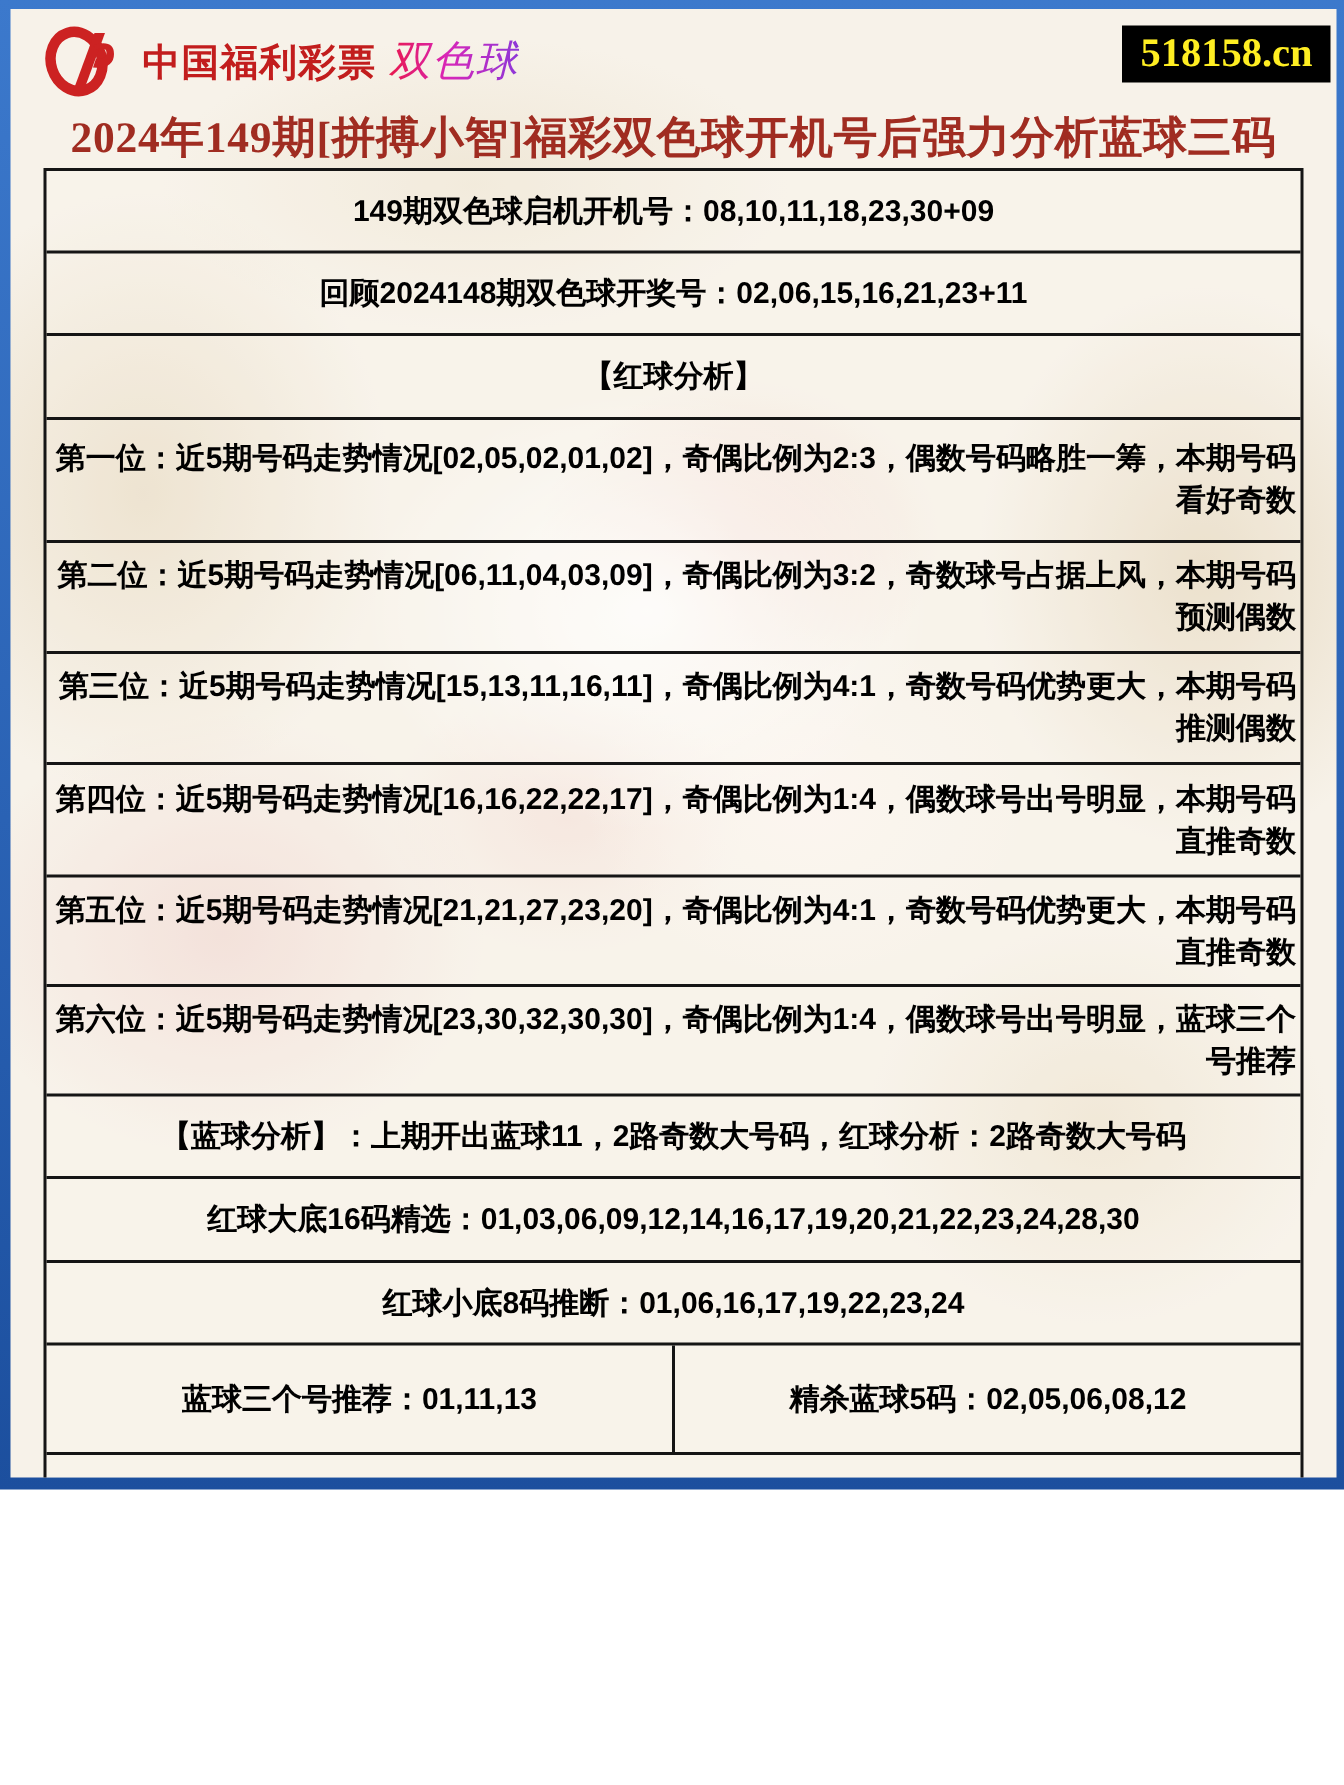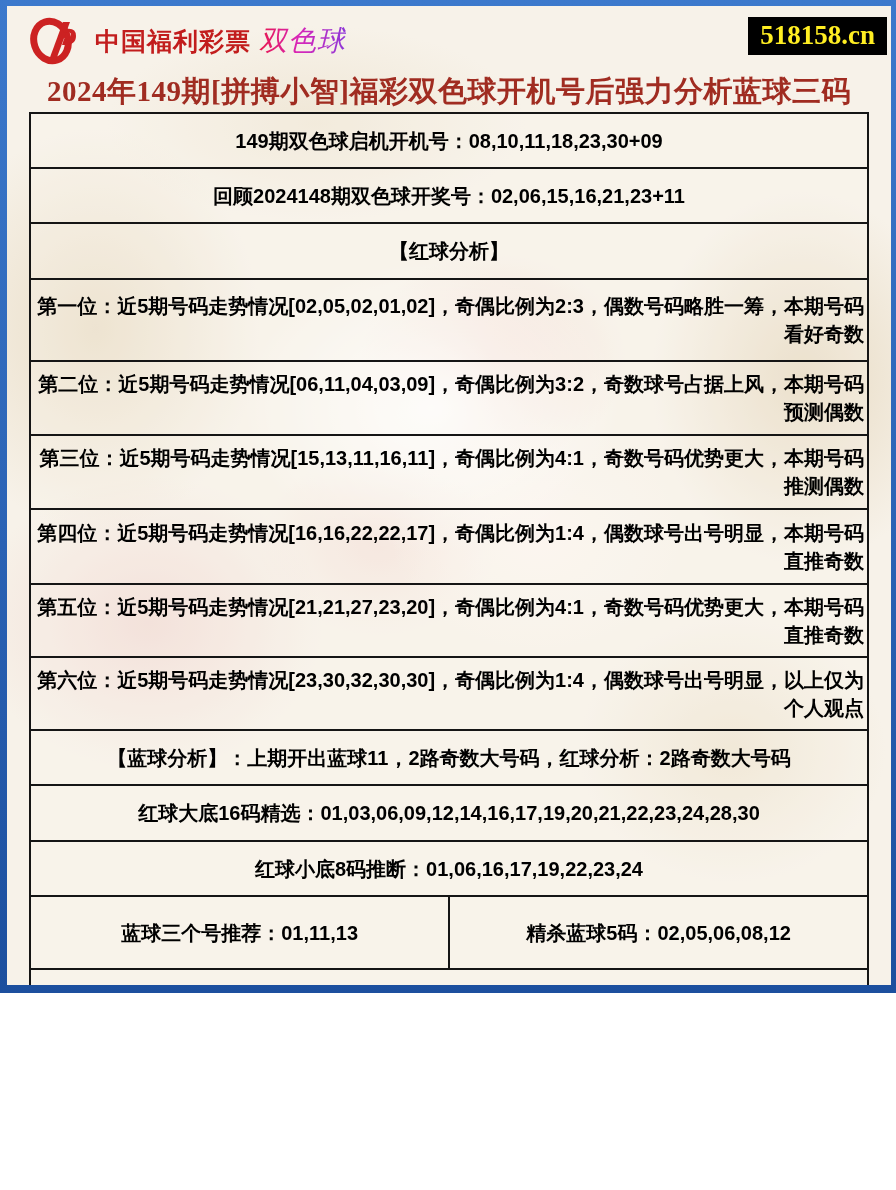--- a/index.html
+++ b/index.html
@@ -100,21 +100,21 @@
 
     <div class="board">
       <div class="row h57">149期双色球启机开机号：08,10,11,18,23,30+09</div>
       <div class="row h57">回顾2024148期双色球开奖号：02,06,15,16,21,23+11</div>
       <div class="row h58">【红球分析】</div>
       <div class="row left h84">第一位：近5期号码走势情况[02,05,02,01,02]，奇偶比例为2:3，偶数号码略胜一筹，本期号码看好奇数</div>
       <div class="row left h76">第二位：近5期号码走势情况[06,11,04,03,09]，奇偶比例为3:2，奇数球号占据上风，本期号码预测偶数</div>
       <div class="row left h76">第三位：近5期号码走势情况[15,13,11,16,11]，奇偶比例为4:1，奇数号码优势更大，本期号码推测偶数</div>
       <div class="row left h77">第四位：近5期号码走势情况[16,16,22,22,17]，奇偶比例为1:4，偶数球号出号明显，本期号码直推奇数</div>
       <div class="row left h75">第五位：近5期号码走势情况[21,21,27,23,20]，奇偶比例为4:1，奇数号码优势更大，本期号码直推奇数</div>
-      <div class="row left h75">第六位：近5期号码走势情况[23,30,32,30,30]，奇偶比例为1:4，偶数球号出号明显，以上仅为个人观点</div>
+      <div class="row left h75">第六位：近5期号码走势情况[23,30,32,30,30]，奇偶比例为1:4，偶数球号出号明显，蓝球三个号推荐</div>
       <div class="row h57">【蓝球分析】：上期开出蓝球11，2路奇数大号码，红球分析：2路奇数大号码</div>
       <div class="row h58">红球大底16码精选：01,03,06,09,12,14,16,17,19,20,21,22,23,24,28,30</div>
       <div class="row h57">红球小底8码推断：01,06,16,17,19,22,23,24</div>
       <div class="row split h75">
         <div class="cell first">蓝球三个号推荐：01,11,13</div>
         <div class="cell">精杀蓝球5码：02,05,06,08,12</div>
       </div>
       <div class="row h58">&lt;&lt;以上仅为个人观点，请谨慎参考！&gt;&gt;</div>
     </div>
 

